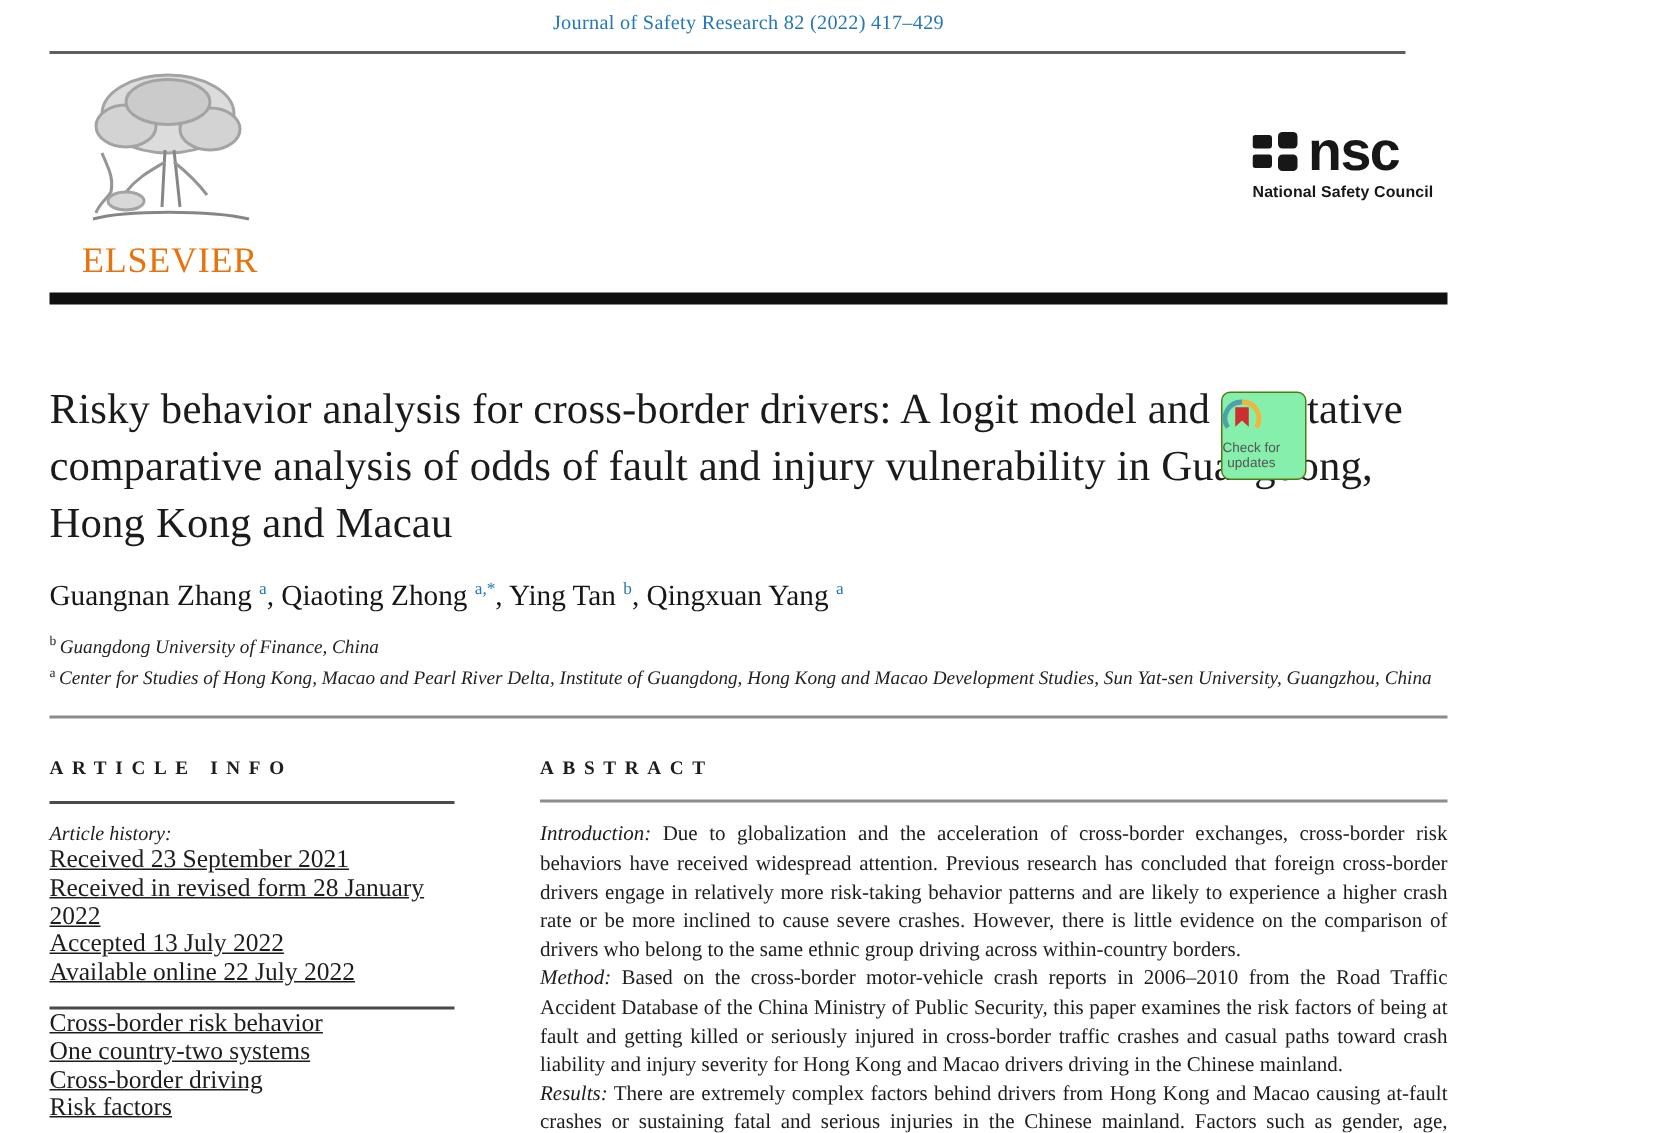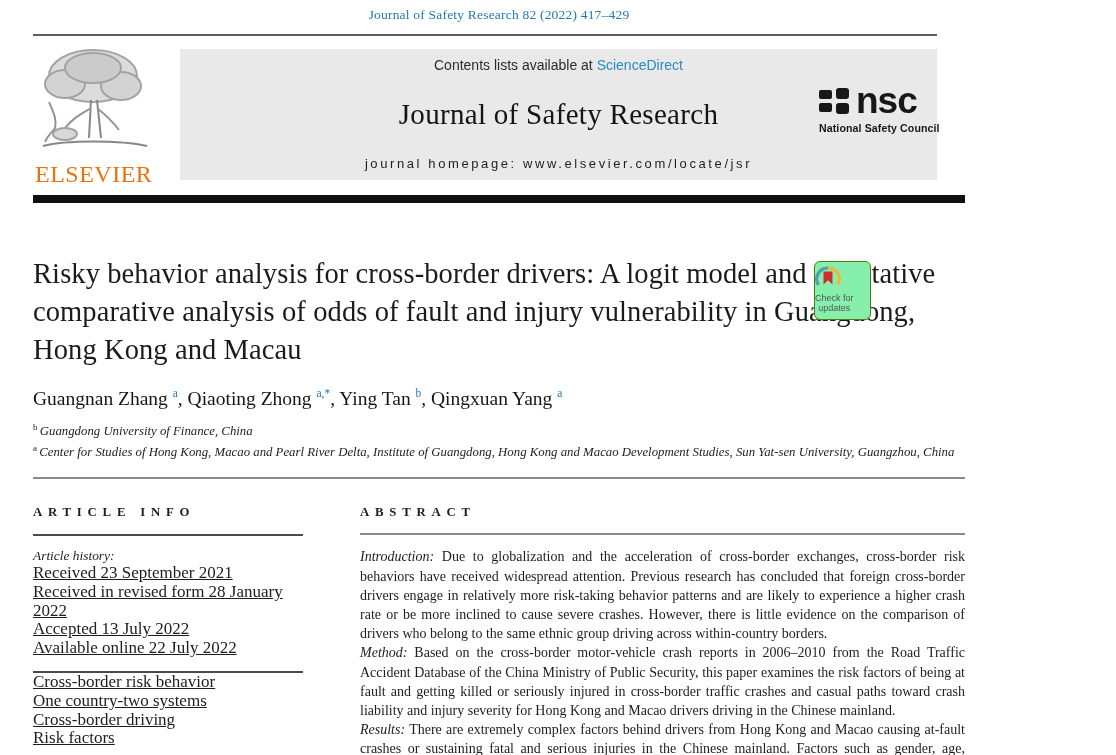--- a/index.html
+++ b/index.html
@@ -15,39 +15,39 @@
     text-align: center; padding-top: 7px; font-size: 13.5px;
     color: #2478b5; letter-spacing: 0.2px;
   }
 
   
   .header-zone { position: relative; margin: 11px 33px 0 33px; }
   .header-rule-wrap { width: 904px; border-top: 2px solid #5f5f5f; }
   .header-inner { display: flex; }
   .elsevier {
     width: 147px; padding: 6px 8px 2px 2px; display: flex;
-    flex-direction: column; align-items: flex-start; justify-content: flex-end;
+    flex-direction: column; align-items: flex-end; justify-content: flex-end;
   }
   .els-text {
     font-family: "Liberation Serif", serif; color: #e8720c;
     font-size: 24px; letter-spacing: 0.5px; line-height: 1; margin-top: 2px;
   }
   .banner {
     flex: 1; background: #e9e9e9; margin-top: 13px; height: 131px;
     display: flex; flex-direction: column; align-items: center;
     justify-content: space-between; padding: 8px 10px 9px 10px;
   }
   .contents-line { font-family: "Liberation Sans", sans-serif; font-size: 14px; color: #2b2b2b; }
   .contents-line a { color: #2b8bc0; text-decoration: none; cursor: pointer; }
   .jtitle { font-size: 29px; color: #141414; letter-spacing: 0.3px; }
   .homepage {
     font-family: "Liberation Sans", sans-serif; font-size: 13px; color: #1f1f1f;
     letter-spacing: 2.6px; cursor: pointer;
   }
-  .nsc { position: absolute; right: 18px; top: 48px; width: 128px; text-align: left; }
+  .nsc { position: absolute; right: 2px; top: 48px; width: 128px; text-align: left; }
   .nsc-row { display: flex; align-items: center; gap: 5px; }
   .nsc-text {
     font-family: "Liberation Sans", sans-serif; font-weight: 700; font-size: 37px;
     letter-spacing: -1px; color: #171717; line-height: 1;
   }
   .nsc-sub {
     font-family: "Liberation Sans", sans-serif; font-weight: 700; font-size: 10.6px;
     color: #171717; margin-top: 3px; letter-spacing: 0.1px;
   }
   .black-bar { margin: 7px 33px 0 33px; height: 8px; background: #101010; }
@@ -116,27 +116,20 @@
               <ellipse cx="58" cy="26" rx="28" ry="15" fill="#c6c6c6" stroke="#9a9a9a"></ellipse>
               <path d="M56 58 L54 96 M62 58 L66 96" stroke="#7a7a7a"></path>
               <path d="M56 66 C46 72 38 76 30 86 M62 66 C72 74 78 80 84 88" stroke="#8a8a8a"></path>
               <path d="M14 60 C18 70 22 76 20 86 C16 92 12 94 10 100" stroke="#8a8a8a"></path>
               <ellipse cx="30" cy="92" rx="12" ry="6" fill="#d4d4d4" stroke="#9a9a9a"></ellipse>
               <path d="M8 104 C30 98 86 98 112 104" stroke="#7a7a7a"></path>
             </g>
           </svg>
           <div class="els-text">ELSEVIER</div>
         </div>
-        <div class="banner">
-          <div class="contents-line">
-            <span>Contents lists available at </span><a>ScienceDirect</a>
-          </div>
-          <div class="jtitle">Journal of Safety Research</div>
-          <div class="homepage">journal homepage: www.elsevier.com/locate/jsr</div>
-        </div>
       </div>
     </div>
     <div class="nsc">
       <div class="nsc-row">
         <svg width="32" height="32" viewBox="0 0 32 32">
           <g fill="#171717">
             <rect x="0" y="5" width="13" height="9" rx="2"></rect>
             <rect x="0" y="18" width="13" height="9" rx="2"></rect>
             <rect x="17" y="3" width="13" height="11" rx="3"></rect>
             <rect x="17" y="18" width="13" height="11" rx="3"></rect>

